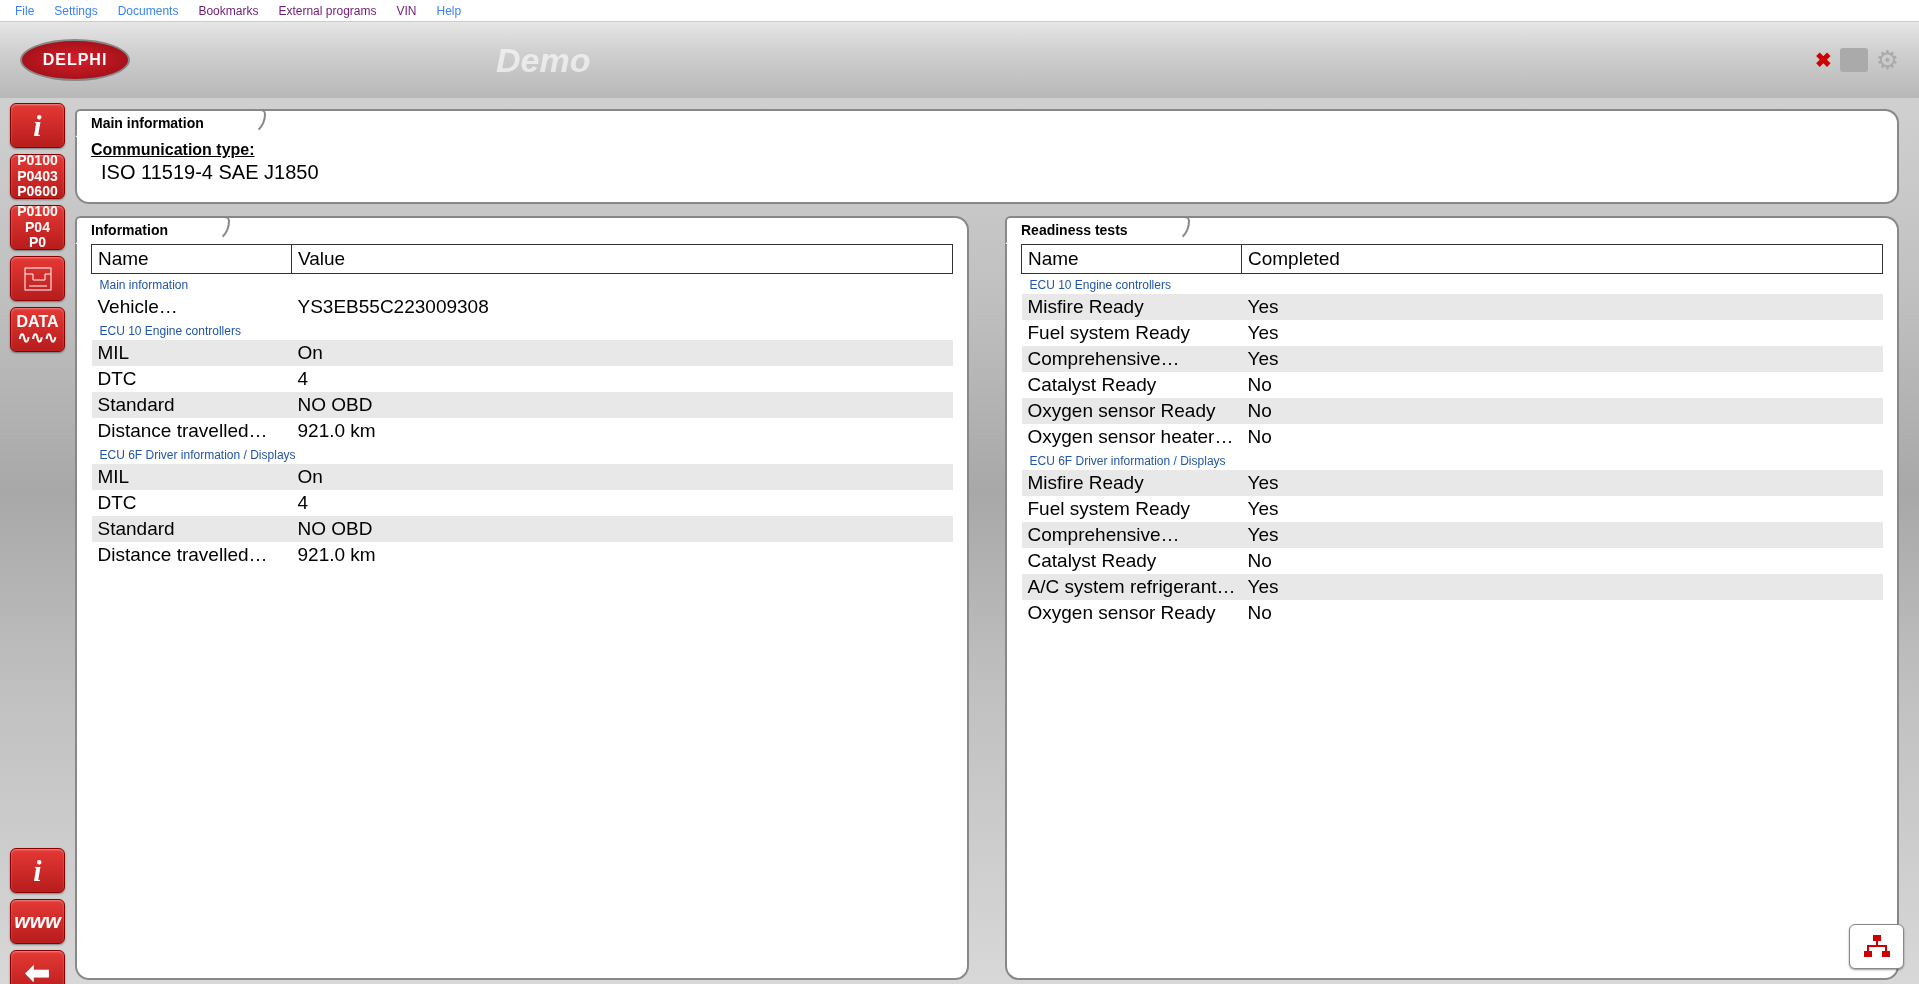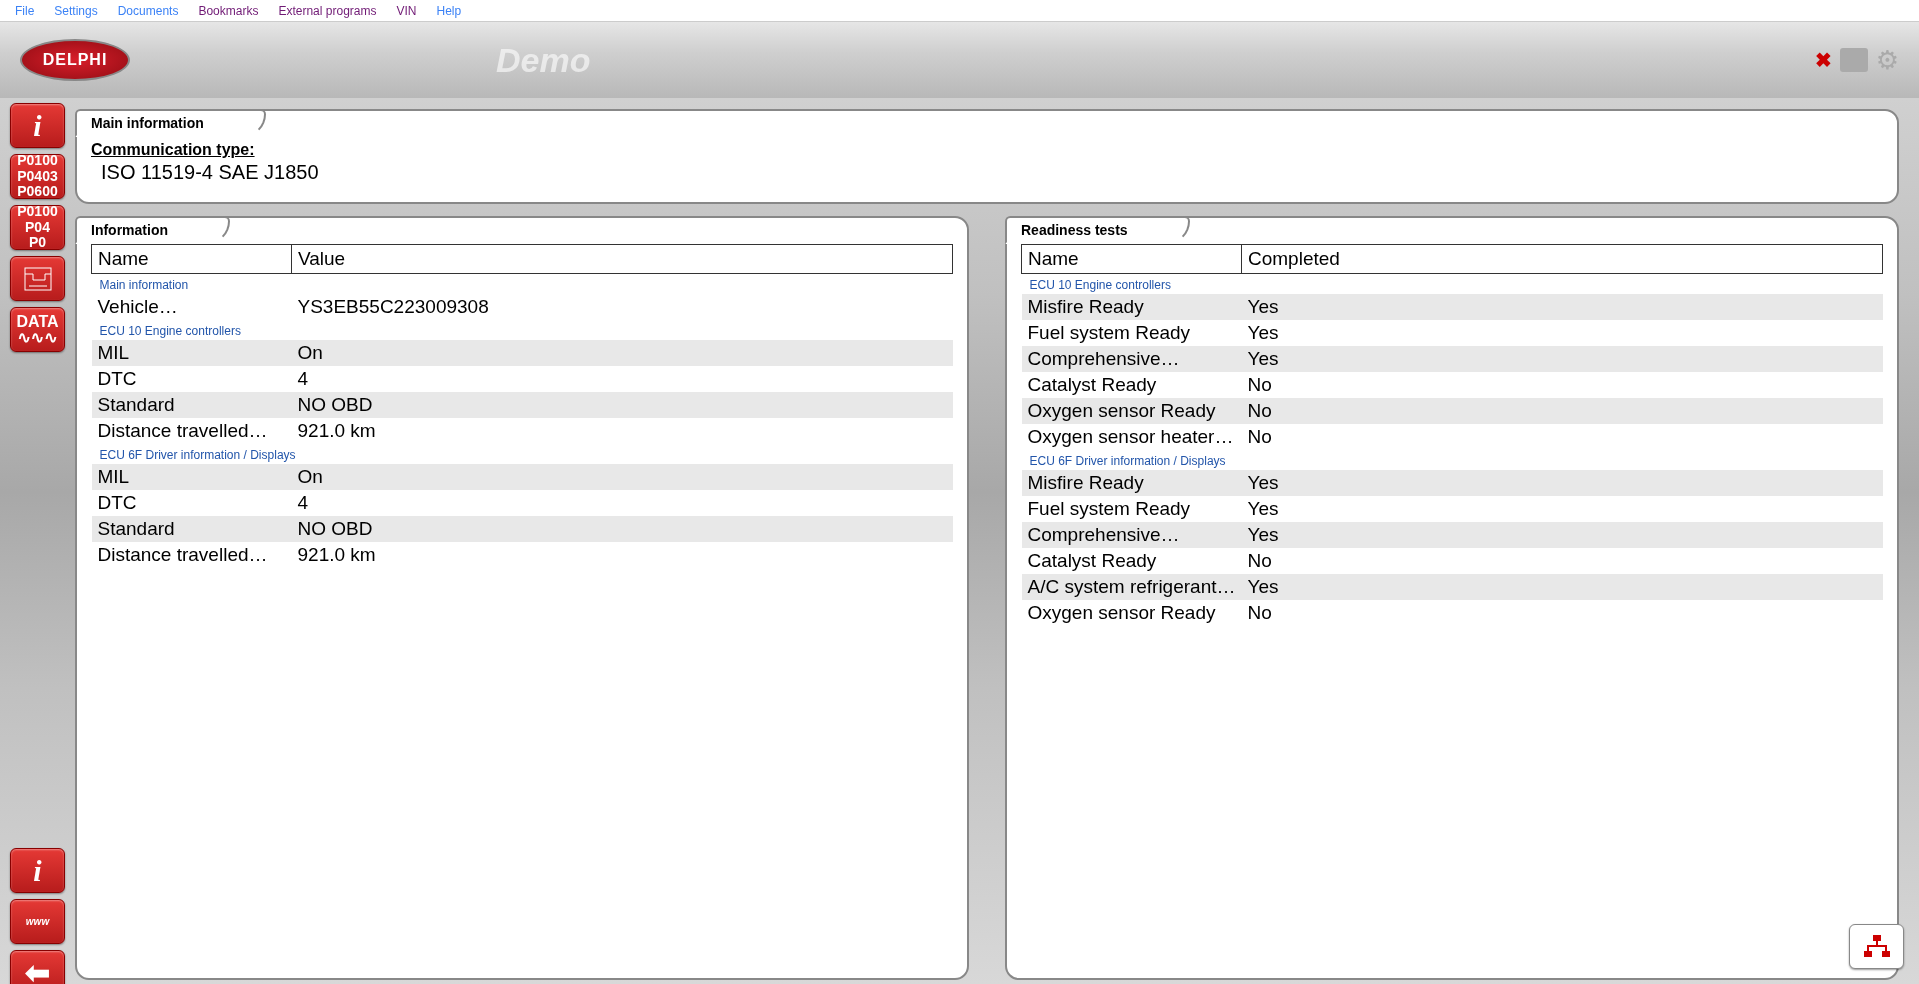--- a/index.html
+++ b/index.html
@@ -227,21 +227,21 @@
         </svg>
     </div>
     <div class="side-btn">
       <div style="text-align:center;line-height:1">
         <div style="font-size:16px">DATA</div>
         <div style="font-size:16px">∿∿∿</div>
       </div>
     </div>
     <div class="sidebar-spacer"></div>
     <div class="side-btn info-i">i</div>
-    <div class="side-btn" style="font-size:10px;font-style:italic">www</div>
+    <div class="side-btn" style="font-size:20px;font-style:italic">www</div>
     <div class="side-btn back">⬅</div>
   </div>
 
   <div class="content">
     <div class="panel main-panel">
       <div class="panel-tab">Main information</div>
       <div class="panel-inner">
         <div class="main-title">Communication type:</div>
         <div class="main-subtitle">ISO 11519-4 SAE J1850</div>
       </div>

